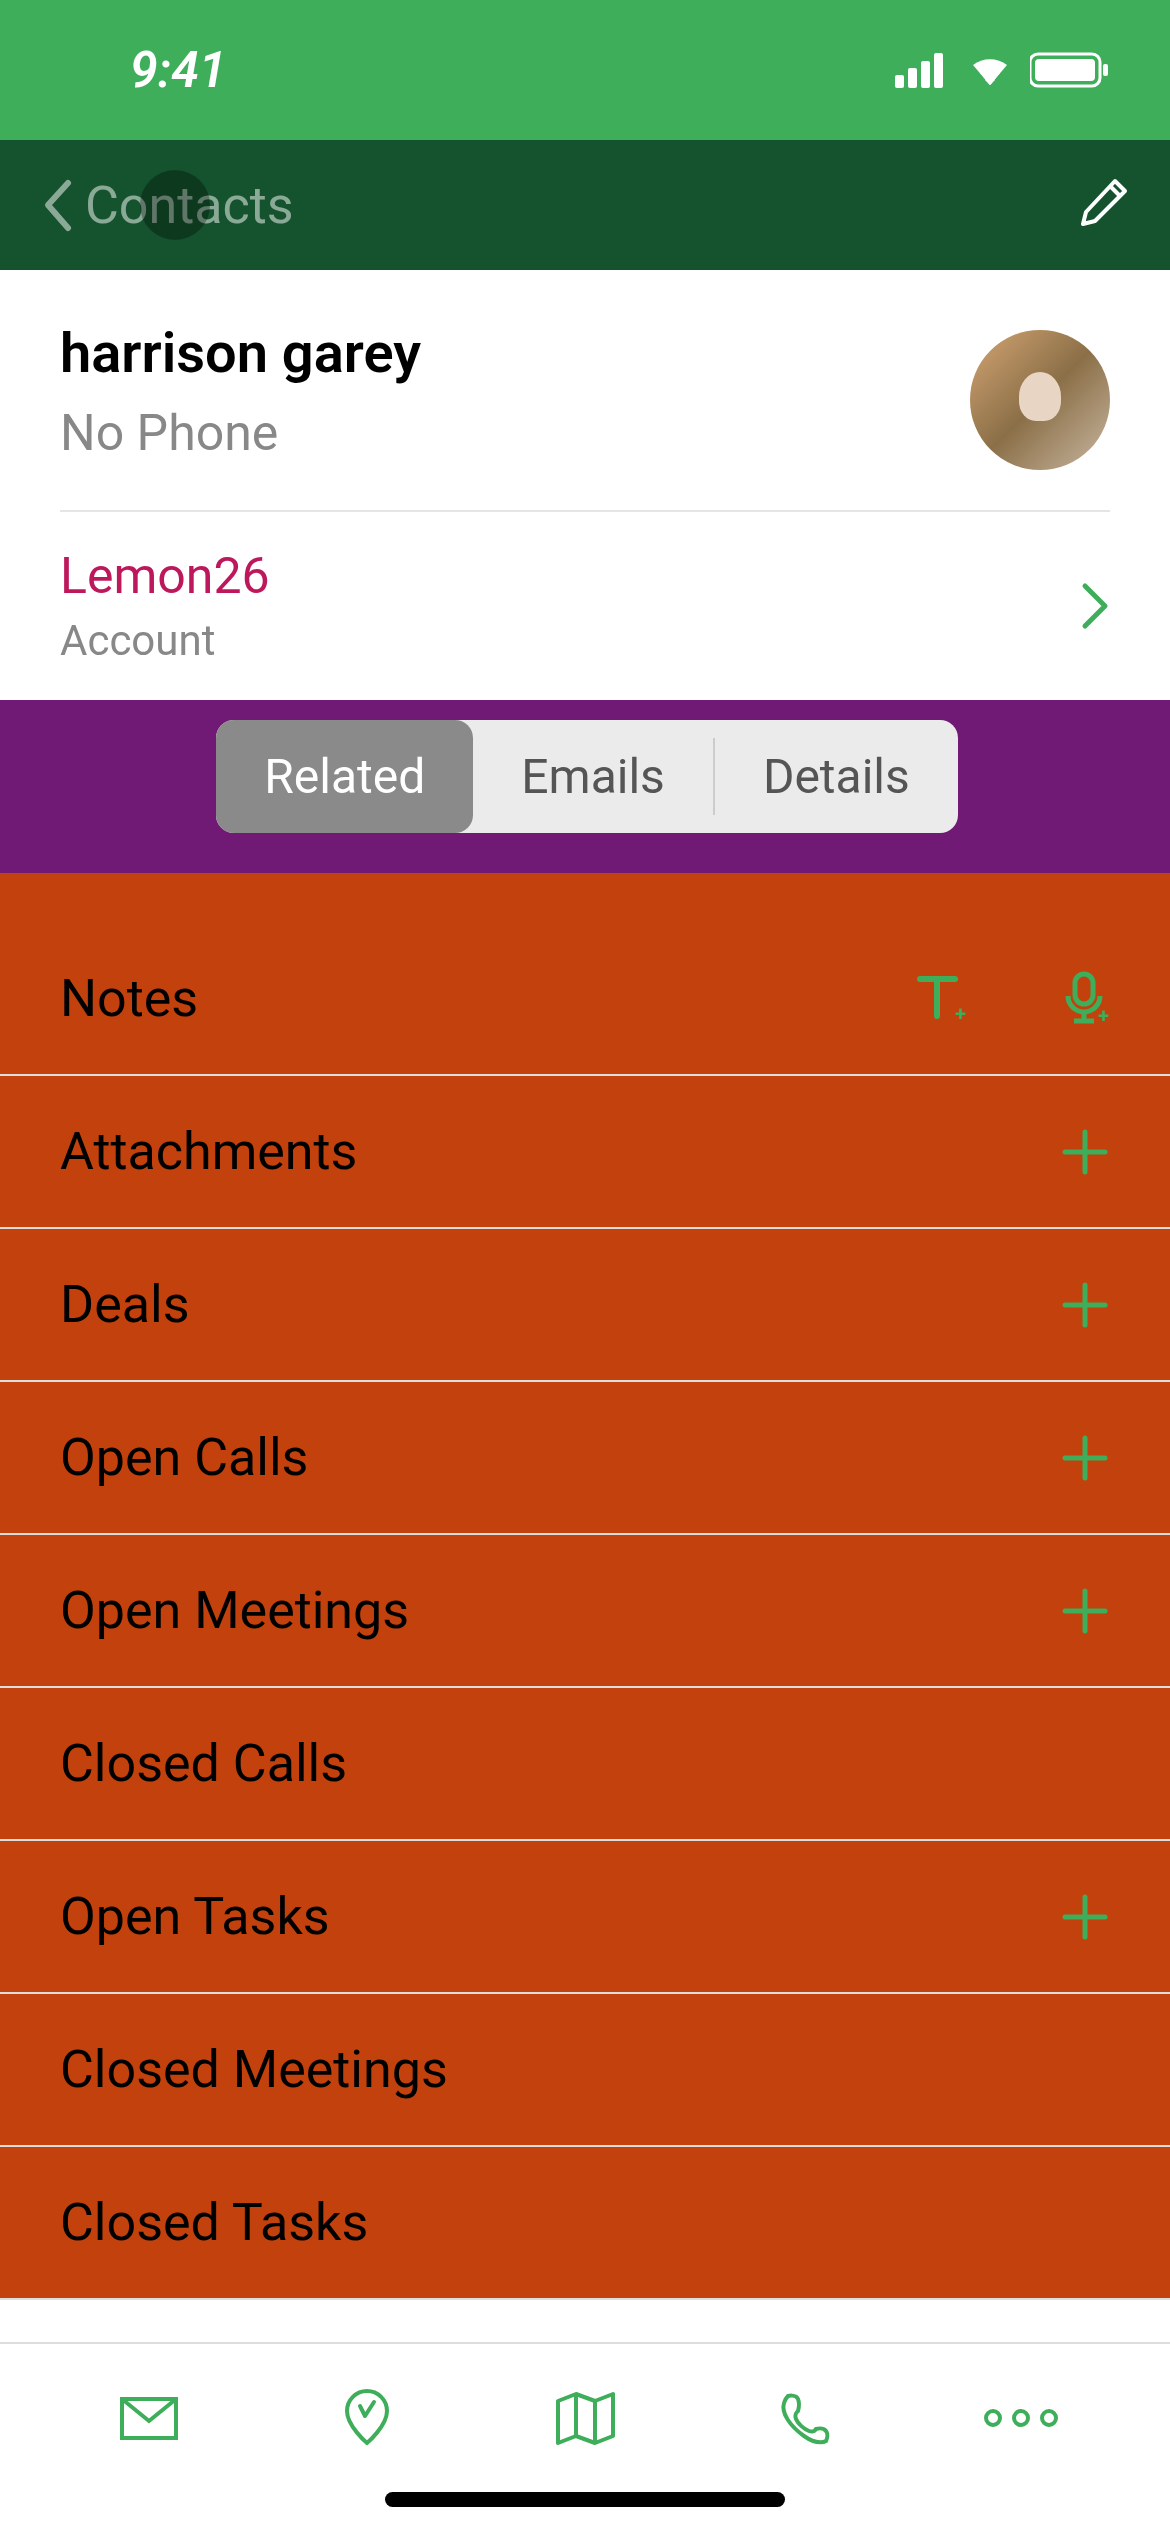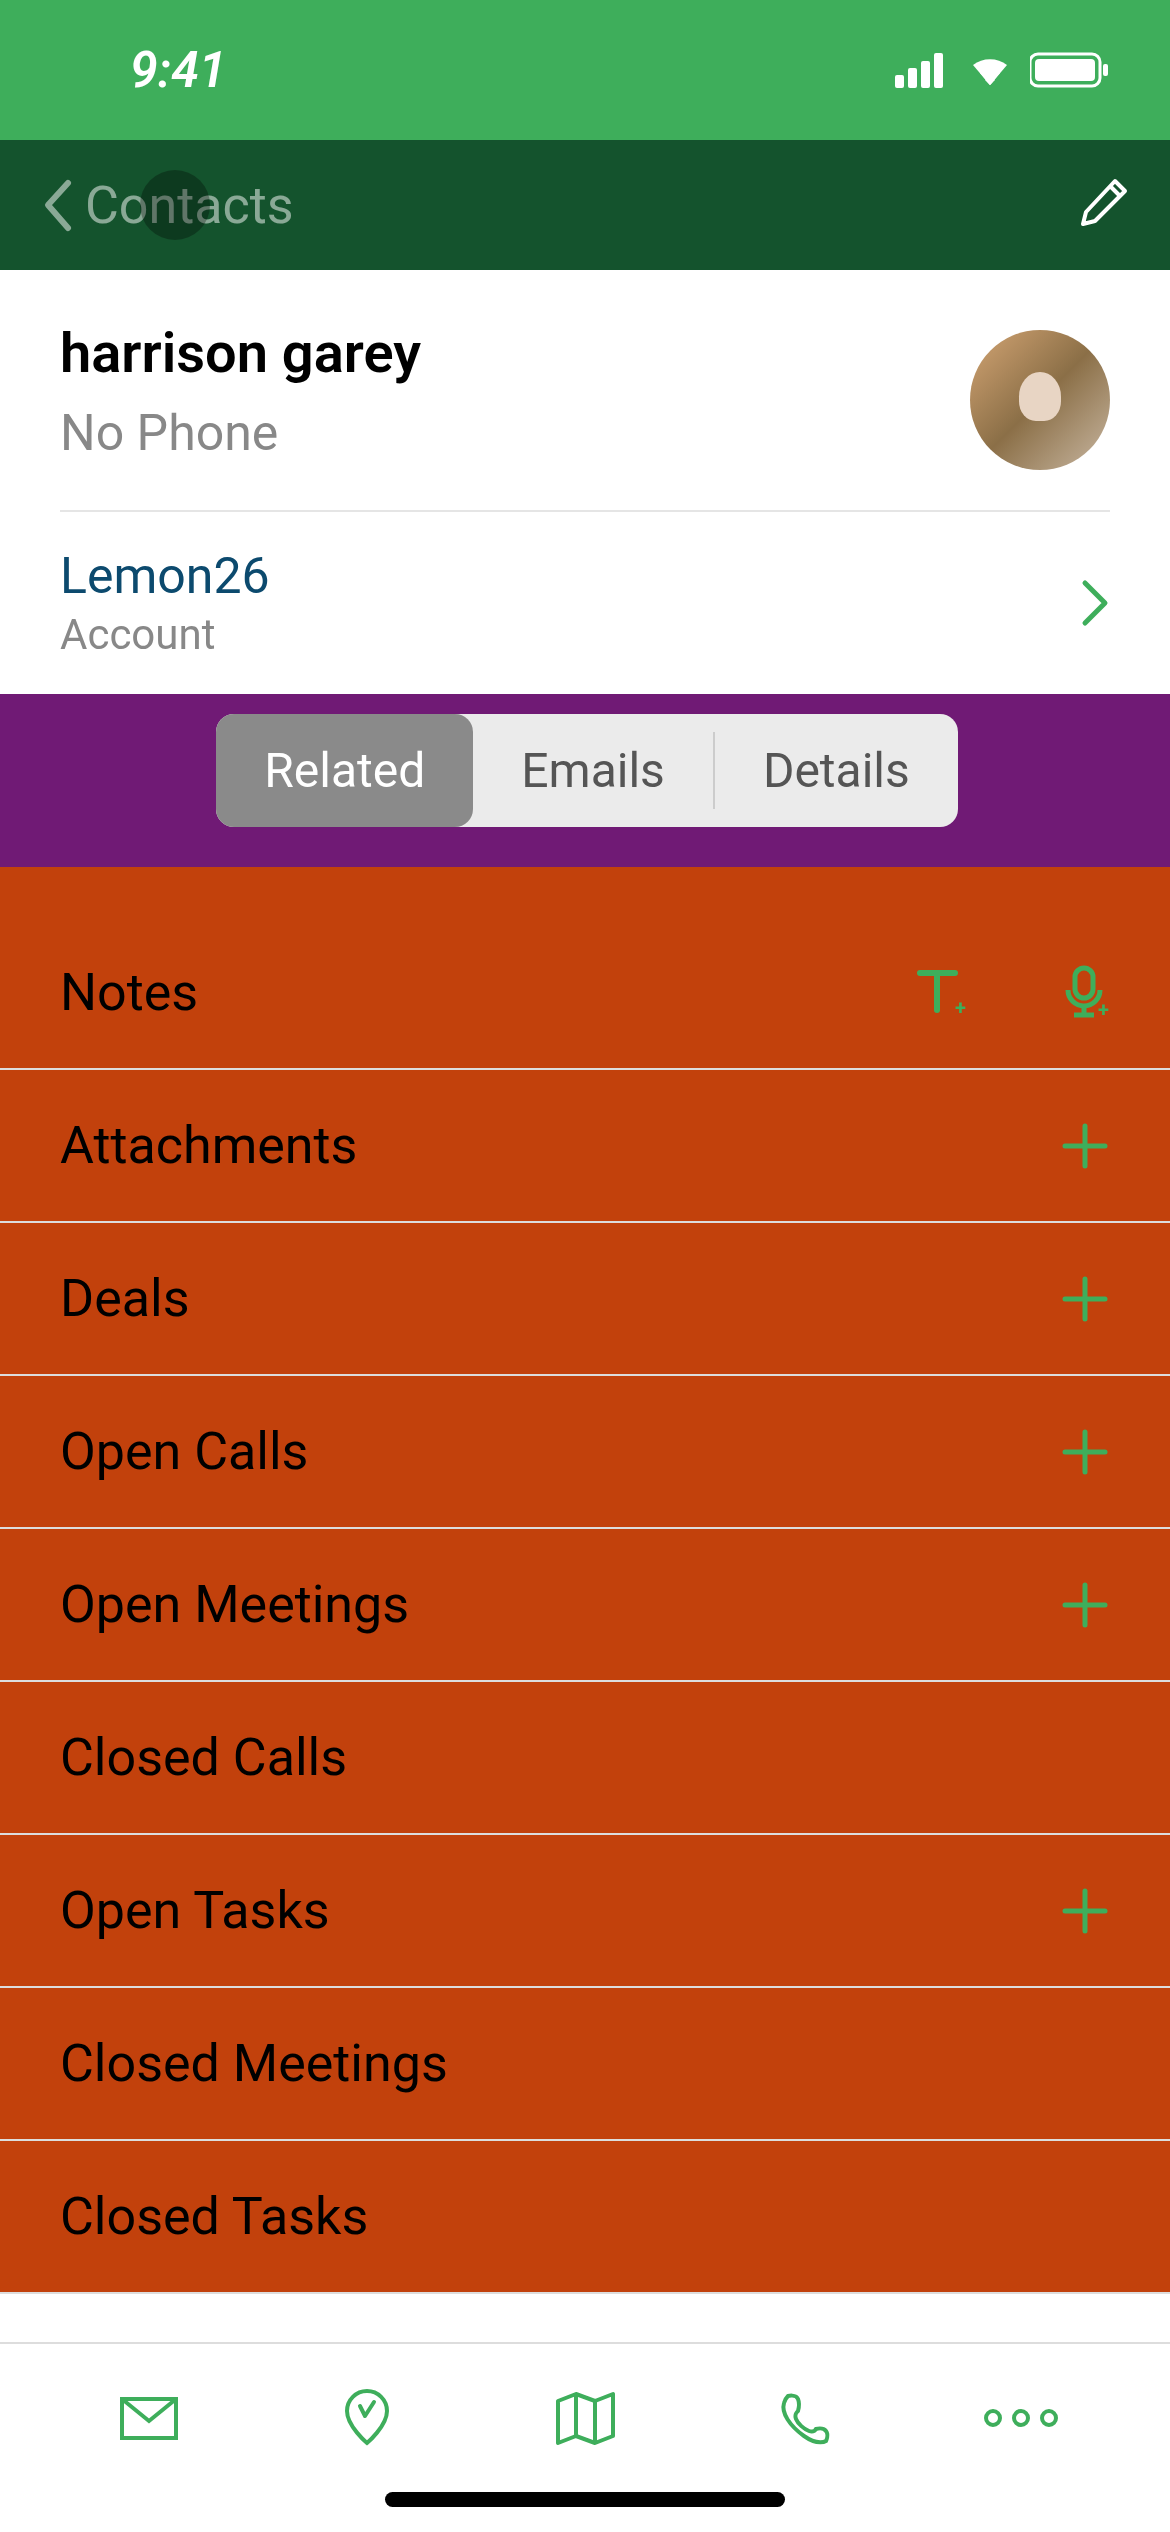--- a/index.html
+++ b/index.html
@@ -141,22 +141,22 @@
       background: white;
     }
     
     .account-info {
       display: flex;
       flex-direction: column;
     }
     
     .account-name {
       font-size: 50px;
-      color: #0c4a6e;
-      margin-bottom: 5px;
+      color: #be185d;
+      margin-bottom: 11px;
     }
     
     .account-label {
       font-size: 42px;
       color: #888;
     }
     
     .tabs-container {
       padding: 20px 0 40px 4px;
       background: #701a75;

